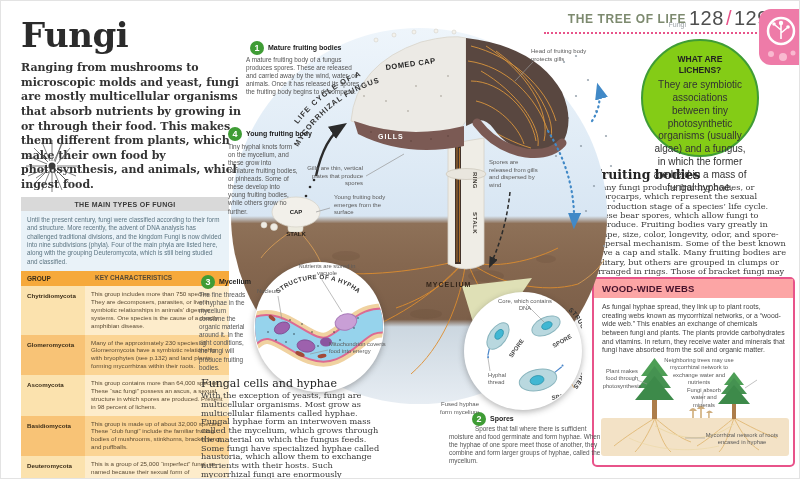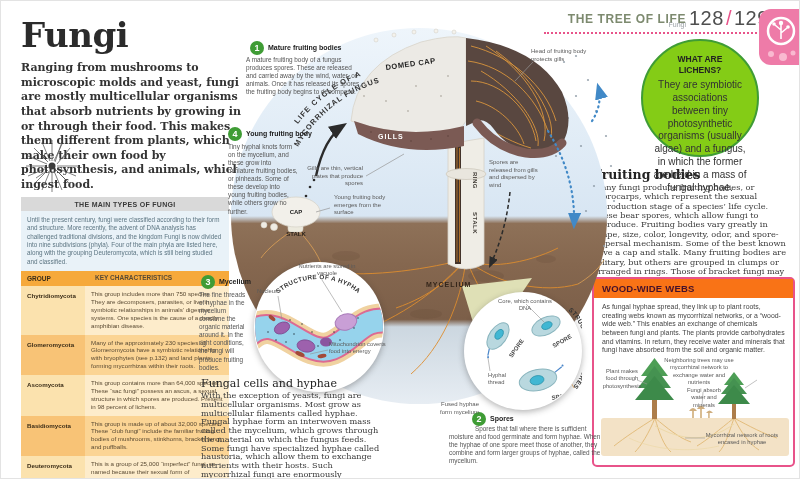--- a/index.html
+++ b/index.html
@@ -56,21 +56,21 @@
   #lichens{position:absolute;left:640px;top:38px;width:118px;height:118px;border-radius:50%;
            background:#84cc16;border:2.5px solid #3f9c35;box-sizing:border-box;text-align:center;z-index:3}
   #lichens .lt{margin-top:13px;font-size:8.5px;font-weight:bold;color:#222;line-height:1.25;padding:0 26px}
   #lichens .lb{margin-top:4px;font-size:10px;color:#333;line-height:1.28;padding:0 10px}
   #fruit-title{position:absolute;left:592px;top:166px;font-size:12.5px;font-weight:bold;color:#222;
                font-family:"DejaVu Serif",serif}
   #fruit-body{position:absolute;left:592px;top:182px;width:202px;font-size:8.2px;line-height:1.14;
               color:#3a3a3a;font-family:"DejaVu Serif",serif}
   #webs{position:absolute;left:591px;top:276px;width:203px;height:190px;border:2px solid #e8538a;
         border-radius:5px;box-sizing:border-box;background:#fff}
-  #webs .wh{background:#f97316;color:#44122b;font-weight:bold;font-size:9.5px;padding:4px 0 4px 8px;
+  #webs .wh{background:#fca5a5;color:#44122b;font-weight:bold;font-size:9.5px;padding:4px 0 4px 8px;
             letter-spacing:.2px}
   #webs .wb{font-size:6.9px;line-height:1.25;color:#444;padding:5px 8px 0 8px}
   #cells-title{position:absolute;left:200px;top:376px;font-size:11px;font-weight:normal;color:#222;
                font-family:"DejaVu Serif",serif;z-index:8}
   #cells-body{position:absolute;left:200px;top:390px;width:181px;font-size:8.2px;line-height:1.07;
               color:#3a3a3a;font-family:"DejaVu Serif",serif;z-index:8}
 </style>
 </head>
 <body>
 

